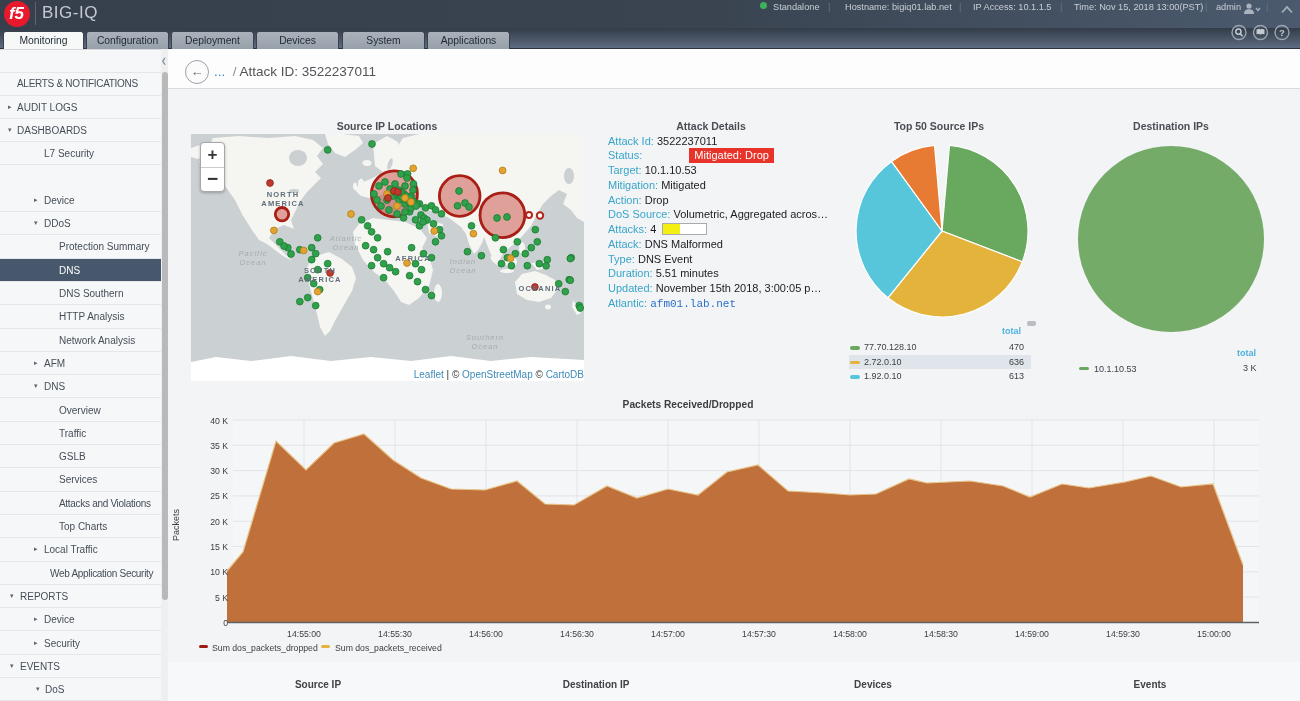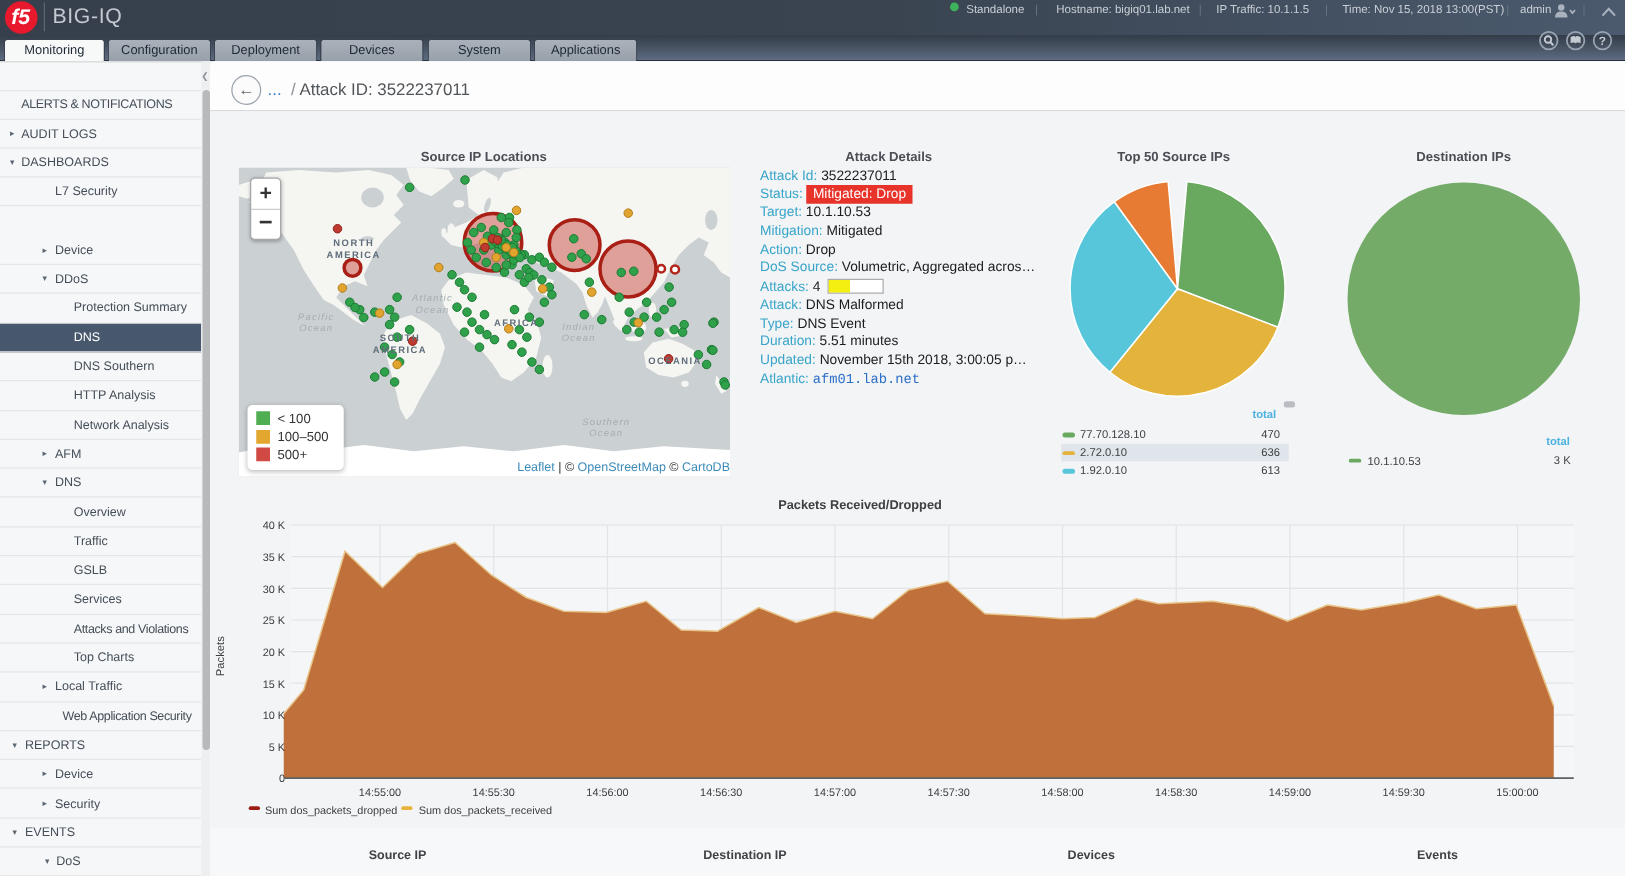--- a/index.html
+++ b/index.html
@@ -36,21 +36,21 @@
 .zoomctl { position:absolute; left:200px; top:142px; width:25px; height:50px; background:#fff; border:1px solid #a7a7a9; border-radius:4px; box-shadow:0 1px 3px rgba(0,0,0,0.25); }
 .zoomctl .zp { position:absolute; left:0; top:0; width:100%; height:25px; border-bottom:1px solid #ccc; font-size:17px; font-weight:bold; color:#333; text-align:center; line-height:24px; }
 .zoomctl .zm { position:absolute; left:0; top:25px; width:100%; height:24px; font-size:19px; font-weight:bold; color:#333; text-align:center; line-height:22px; }
 .maplegend { position:absolute; left:198px; top:324px; width:77px; height:52px; background:#fff; border-radius:4px; box-shadow:0 1px 4px rgba(0,0,0,0.25); padding:5px 0 0 7px; }
 .mlrow { height:14.5px; font-size:10.5px; color:#333; }
 .mlsq { display:inline-block; width:11px; height:11px; margin-right:6px; vertical-align:-2px; }
 .attrib { position:absolute; left:384px; top:369px; width:200px; height:12px; background:rgba(255,255,255,0.75); font-size:10px; color:#333; text-align:right; line-height:12px; }
 .attrib a { color:#3d8bb9; text-decoration:none; }
 .adrow { position:absolute; left:608px; font-size:11px; color:#1a1c1f; white-space:nowrap; }
 .adlab { color:#38a5c9; }
-.badge { background:#e8332a; color:#fff; padding:1px 5px 2px 5px; }
+.badge { background:#e8332a; color:#fff; padding:1px 5px 2px 5px;margin-left:44px; }
 .sevbar { display:inline-block; width:45px; height:12px; border:1px solid #aaa; background:#fff; vertical-align:-2px; }
 .sevfill { display:block; width:17px; height:10px; background:#f4ee11; }
 .lnk { color:#2b6fc9;font-family:Liberation Mono, monospace; }
 .pie1 { position:absolute; left:852px; top:141px; }
 .pie2 { position:absolute; left:1075.5px; top:144px; }
 .lgd { position:absolute; font-size:9px; color:#3a3f44; white-space:nowrap; }
 .lgd .dash { display:inline-block; width:10px; height:3.5px; border-radius:2px; vertical-align:2px; margin-right:5px; }
 .totalh { position:absolute; font-size:9px; font-weight:bold; color:#4cb2e0; }
 .lrow { position:absolute; left:849px; width:182px; height:14.7px; font-size:9px; color:#3a3f44; }
 .lrow .dash { position:absolute; left:1px; top:6px; width:10px; height:3.5px; border-radius:2px; }
@@ -65,21 +65,21 @@
 <body>
 <div id="app">
   <div class="topbar">
     <div class="f5ball">f5</div>
     <div class="logodiv"></div>
     <div class="bigiq">BIG-IQ</div>
     <span class="topinfo" style="left:760px"><span class="greendot"></span>Standalone</span>
     <span class="topinfo" style="left:828px;color:#6b7584">|</span>
     <span class="topinfo" style="left:845px">Hostname: bigiq01.lab.net</span>
     <span class="topinfo" style="left:959px;color:#6b7584">|</span>
-    <span class="topinfo" style="left:973px">IP Traffic: 10.1.1.5</span>
+    <span class="topinfo" style="left:973px">IP Access: 10.1.1.5</span>
     <span class="topinfo" style="left:1060px;color:#6b7584">|</span>
     <span class="topinfo" style="left:1074px">Time: Nov 15, 2018 13:00(PST)</span>
     <span class="topinfo" style="left:1205px;color:#6b7584">|</span>
     <span class="topinfo" style="left:1216px">admin</span>
     <svg class="personicon" width="18" height="12" viewBox="0 0 18 12" style="position:absolute;left:1243px;top:3px">
         <circle cx="6" cy="3" r="2.6" fill="#aab3bd"></circle>
         <path d="M1,11 C1,7.5 3.2,6.2 6,6.2 C8.8,6.2 11,7.5 11,11 Z" fill="#aab3bd"></path>
         <path d="M13,5 l2,2.5 2,-2.5" stroke="#aab3bd" stroke-width="1.3" fill="none"></path>
       </svg>
     <span class="topinfo" style="left:1266px;color:#6b7584">|</span>
@@ -414,25 +414,20 @@
         <text x="272" y="139">Ocean</text>
 <text x="294" y="206">Southern</text>
         <text x="294" y="215">Ocean</text>
 </g>
 
 </svg>
   <div class="zoomctl">
       <div class="zp">+</div>
       <div class="zm">−</div>
     </div>
-  <div class="maplegend">
-    <div class="mlrow"><span class="mlsq" style="background:#4fae52"></span>&lt; 100</div>
-    <div class="mlrow"><span class="mlsq" style="background:#e3a62f"></span>100–500</div>
-    <div class="mlrow"><span class="mlsq" style="background:#d04a43"></span>500+</div>
-  </div>
   <div class="attrib"><a>Leaflet</a> | © <a>OpenStreetMap</a> © <a>CartoDB</a></div>
 <div class="adrow" style="top:134.6px"><span class="adlab">Attack Id:</span> 3522237011</div>
 <div class="adrow" style="top:149.3px"><span class="adlab">Status:</span> <span class="badge">Mitigated: Drop</span></div>
 <div class="adrow" style="top:164.1px"><span class="adlab">Target:</span> 10.1.10.53</div>
 <div class="adrow" style="top:178.8px"><span class="adlab">Mitigation:</span> Mitigated</div>
 <div class="adrow" style="top:193.6px"><span class="adlab">Action:</span> Drop</div>
 <div class="adrow" style="top:208.3px"><span class="adlab">DoS Source:</span> Volumetric, Aggregated acros…</div>
 <div class="adrow" style="top:223.1px"><span class="adlab">Attacks:</span> 4&nbsp; <span class="sevbar"><span class="sevfill"></span></span></div>
 <div class="adrow" style="top:237.8px"><span class="adlab">Attack:</span> DNS Malformed</div>
 <div class="adrow" style="top:252.6px"><span class="adlab">Type:</span> DNS Event</div>

